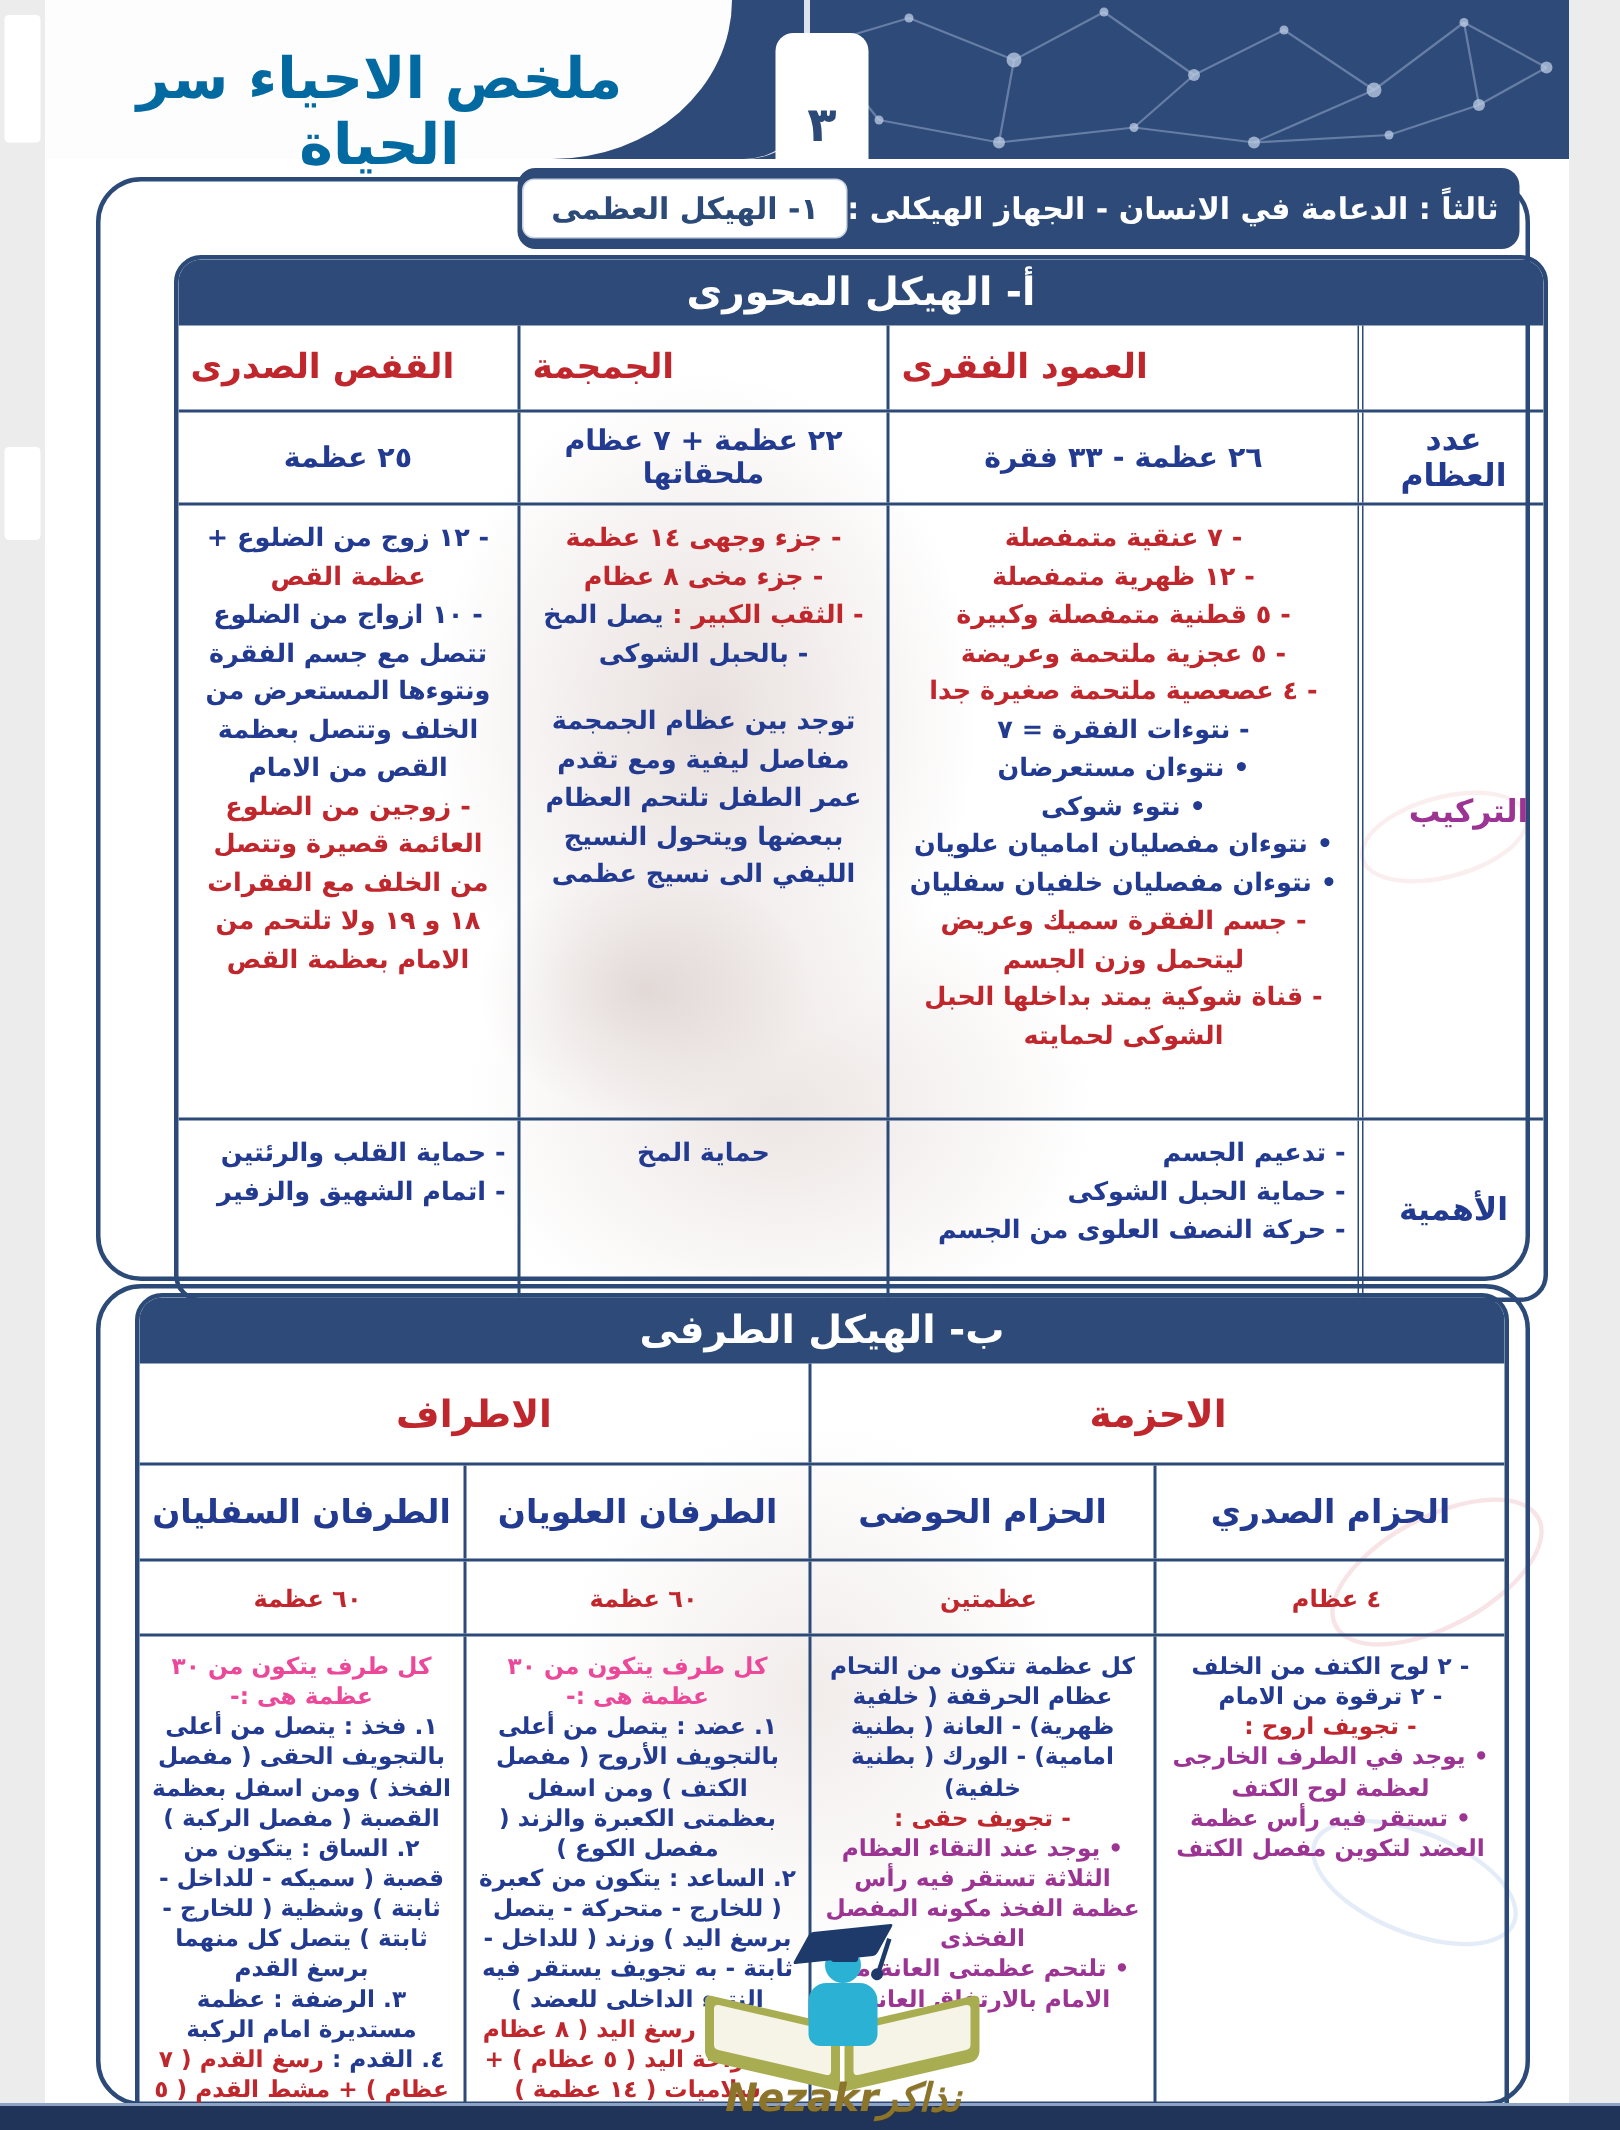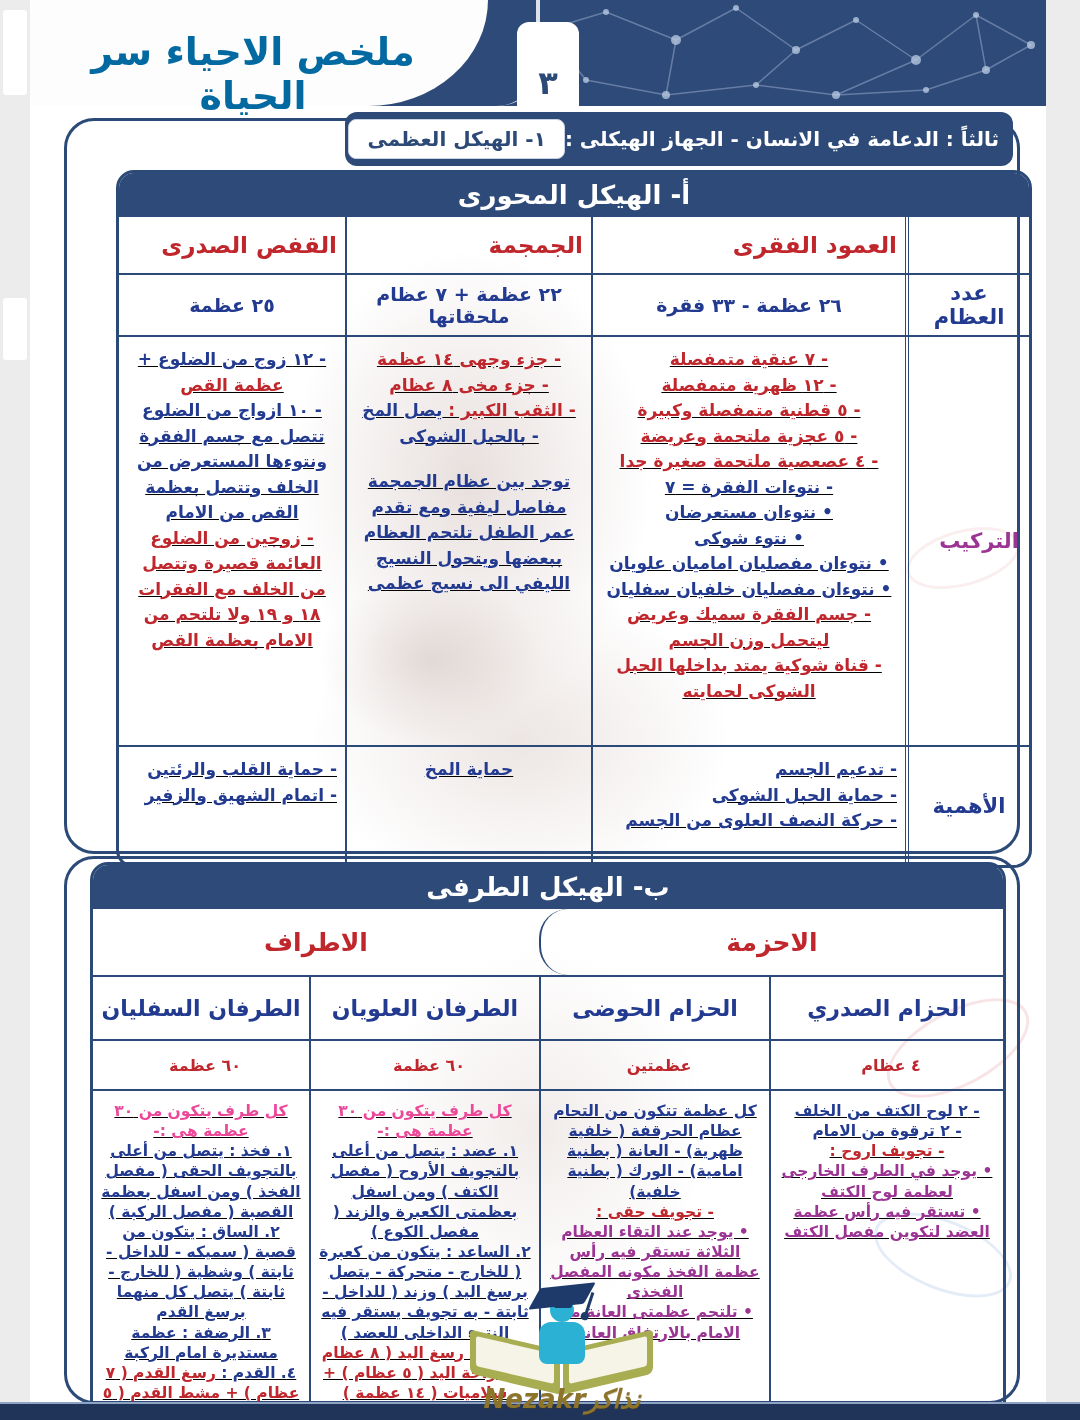--- a/index.html
+++ b/index.html
@@ -84,34 +84,34 @@
   .row.first{border-top:none;}
   .row.cols-a{grid-template-columns:124px 1fr 246px 226px;}
   .row.cols-b{grid-template-columns:234px 230px 230px 1fr;}
   .cell{
     display:flex;flex-direction:column;justify-content:center;align-items:stretch;
     padding:6px 8px;box-sizing:border-box;font-weight:bold;border-left:2px solid #2c4a77;
   }
   .cell:last-child{border-left:none;}
   .row.cols-a .cell:first-child{border-left:4px double #2c4a77;}
   .cell.span2{grid-column:span 2;}
-  .cell.top{justify-content:flex-start;padding-top:10px;text-decoration:underline;}
+  .cell.top{justify-content:flex-start;padding-top:10px;}
 
   .row.heads{min-height:56px;}
   .row.counts-a{min-height:44px;}
   .row.structure{min-height:408px;}
   .row.importance{min-height:118px;}
   .row.groups{min-height:66px;}
   .row.colheads{min-height:62px;}
   .row.counts-b{min-height:48px;}
   .row.content{min-height:306px;}
 
-  .colhead-red{font-size:23px;color:#c0272d;text-align:right;}
+  .colhead-red{font-size:23px;color:#c0272d;text-align:left;}
   .colhead-navy{font-size:22px;color:#223a8f;text-align:center;}
-  .group-red{font-size:25px;color:#c0272d;text-align:center;border-radius:29px;}
+  .group-red{font-size:25px;color:#c0272d;text-align:center;}
   .count-navy{font-size:19px;color:#223a8f;text-align:center;}
   .count-red{font-size:16px;color:#c0272d;text-align:center;padding-left:16px;}
   .rowlabel{font-size:21px;color:#223a8f;text-align:center;}
   .rowlabel.purple{color:#9c3493;padding-left:28px;}
 
   .lines{font-size:17px;line-height:1.5;}
   .lines .line{text-align:center;}
   .lines.align-right .line{text-align:right;}
   .lines .line.gap{margin-top:20px;}
   .lines16{font-size:15.5px;line-height:1.3;}

